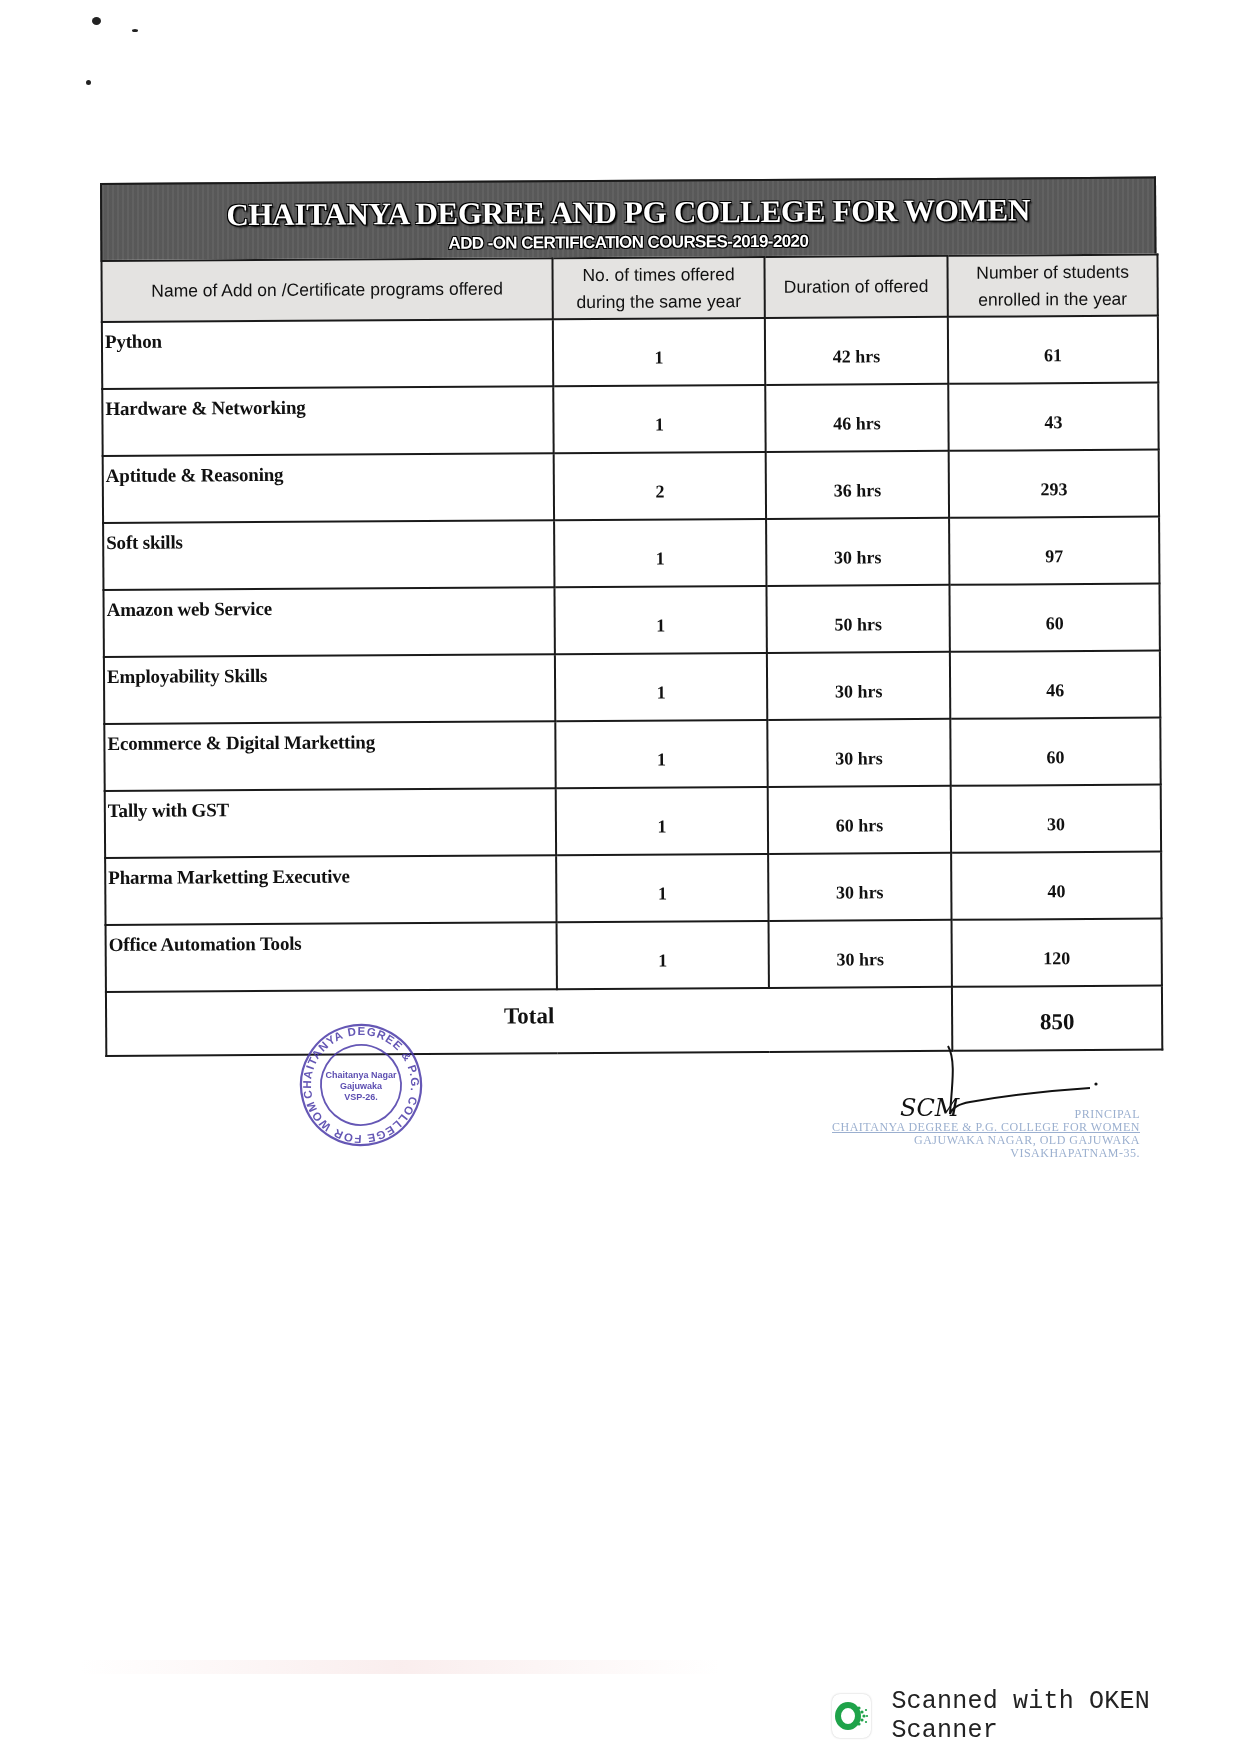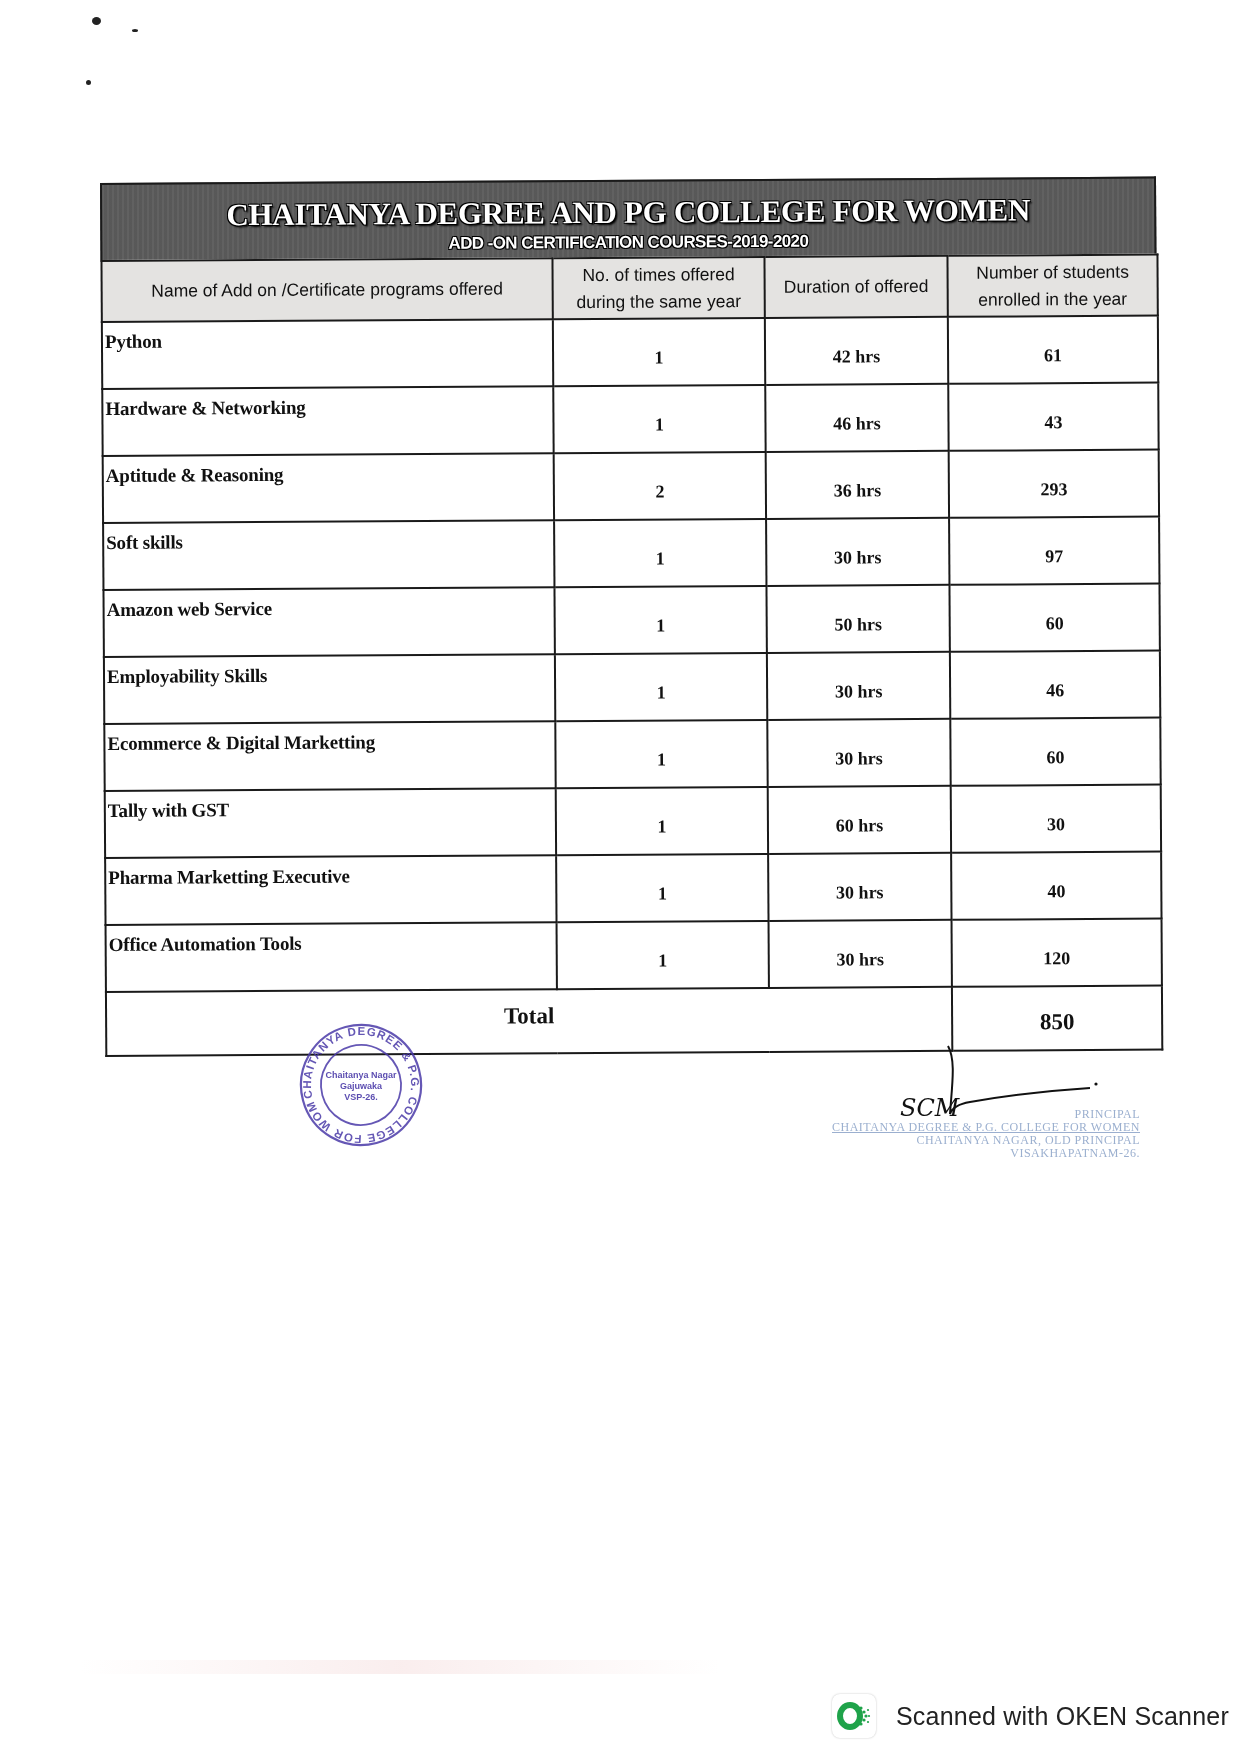--- a/index.html
+++ b/index.html
@@ -64,21 +64,21 @@
     .footer {
       position: absolute; left: 832px; top: 1693px; height: 46px; width: 400px;
       display: flex; align-items: center;
     }
     .footer-logo {
       width: 44px; height: 44px; border-radius: 8px; background: #fff;
       box-shadow: 0 0 2px rgba(0,0,0,0.25); display: flex; align-items: center; justify-content: center;
       margin-right: 20px;
     }
     .footer-text {
-      font-family: Liberation Sans, sans-serif; font-size: 25px; color: #222; letter-spacing: 0.2px;
+      font-family: Liberation Mono, monospace; font-size: 25px; color: #222; letter-spacing: 0.2px;
     }
     .faint-band {
       position: absolute; left: 80px; top: 1660px; width: 640px; height: 14px;
       background: linear-gradient(90deg, rgba(240,200,200,0), rgba(240,205,205,0.35), rgba(240,200,200,0));
     }
   </style>
 </head>
 <body>
 
 <div class="speck" style="left:92px;top:17px;width:9px;height:8px;"></div>
@@ -199,22 +199,22 @@
 </svg>
 
 <svg class="signature" viewBox="0 0 230 90">
   <text x="0" y="76" font-family="DejaVu Serif, serif" font-size="24" font-style="italic" fill="#111">SCM</text>
   <path d="M 48 6 C 56 20, 52 45, 50 74 C 52 68, 58 64, 70 62 C 110 55, 160 50, 190 48" fill="none" stroke="#111" stroke-width="2"></path>
   <circle cx="196" cy="44" r="1.6" fill="#111"></circle>
 </svg>
 <div class="sig-stamp">
   <div class="l1">PRINCIPAL</div>
   <div class="l2">CHAITANYA DEGREE &amp; P.G. COLLEGE FOR WOMEN</div>
-  <div class="l3">CHAITANYA NAGAR, OLD PRINCIPAL</div>
-  <div class="l3">VISAKHAPATNAM-26.</div>
+  <div class="l3">GAJUWAKA NAGAR, OLD GAJUWAKA</div>
+  <div class="l3">VISAKHAPATNAM-35.</div>
 </div>
 
 <div class="faint-band"></div>
 
 <div class="footer">
   <div class="footer-logo">
     <svg width="34" height="30" viewBox="0 0 34 30">
       <ellipse cx="13" cy="15" rx="10" ry="11" fill="none" stroke="#1fa34a" stroke-width="6"></ellipse>
       <circle cx="24" cy="7" r="1.6" fill="#1fa34a"></circle>
       <circle cx="27" cy="11" r="1.6" fill="#1fa34a"></circle>

